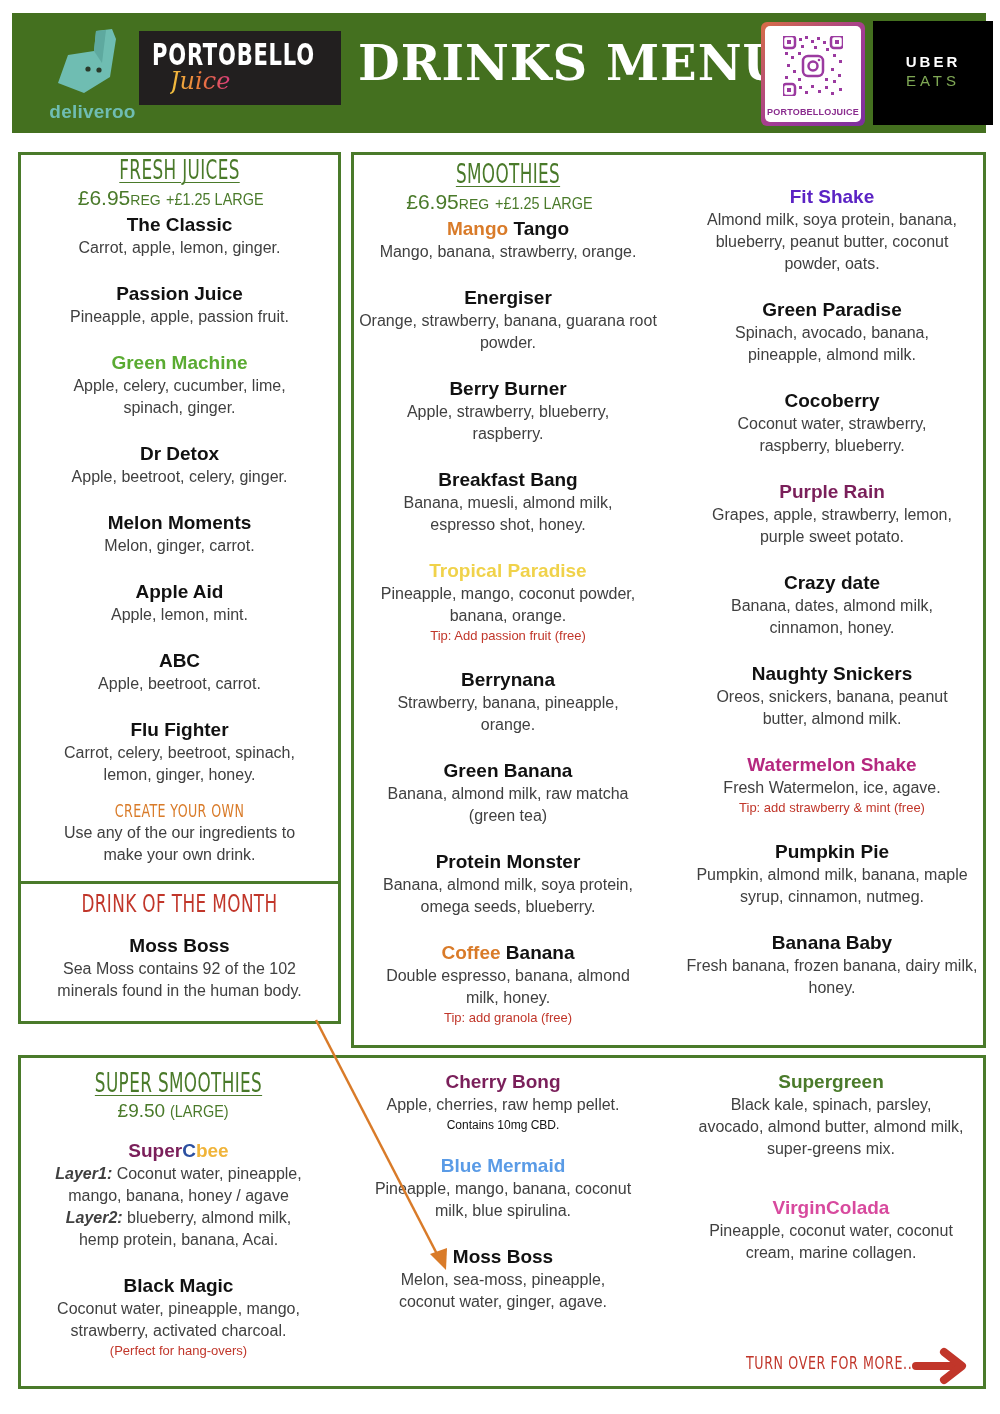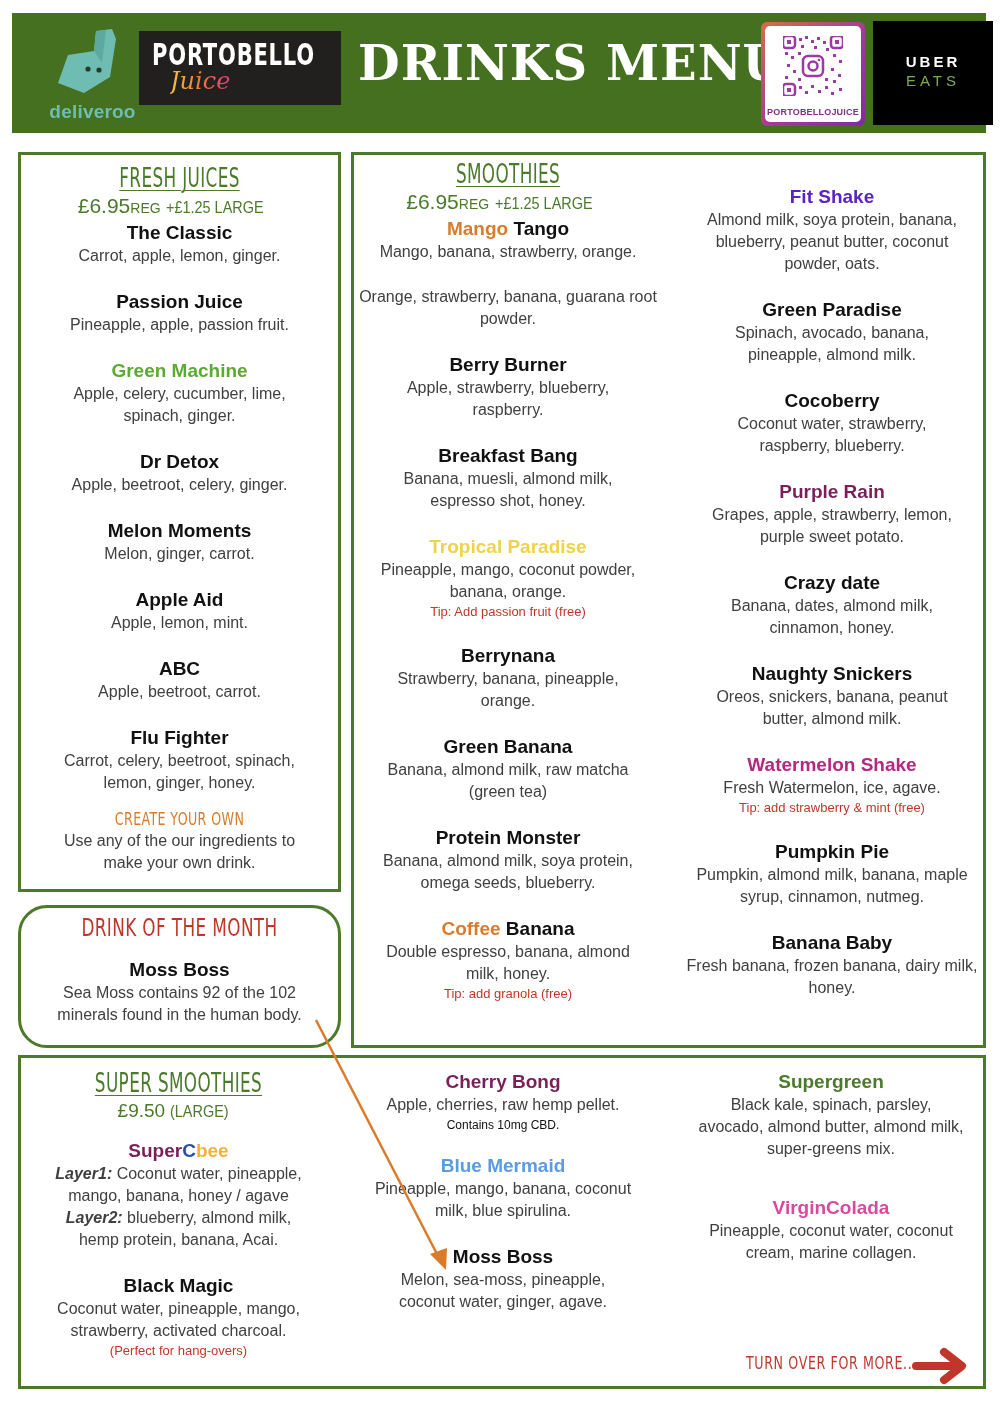--- a/index.html
+++ b/index.html
@@ -56,21 +56,21 @@
   .uber {
     position: absolute; left: 861px; top: 8px; width: 120px; height: 104px; background: #000;
     text-align: center;
   }
   .uber .u1 { margin-top: 32px; color: #fff; font-size: 15px; font-weight: bold; letter-spacing: 3px; }
   .uber .u2 { margin-top: 2px; color: #9fd36a; font-size: 15px; letter-spacing: 4px; opacity: 0.8; }
 
   
   .box { position: absolute; border: 3px solid #4a7a2a; background: #fff; }
   .box-juices { left: 18px; top: 152px; width: 323px; height: 740px; }
-  .box-month { left: 18px; top: 905px; width: 323px; height: 143px; border-radius: 29px; }
+  .box-month { left: 18px; top: 881px; width: 323px; height: 143px; }
   .box-smoothies { left: 351px; top: 152px; width: 635px; height: 896px; }
   .box-super { left: 18px; top: 1055px; width: 968px; height: 334px; }
 
   .col { position: absolute; text-align: center; }
   .sec-title {
     font-family: "DejaVu Sans Condensed", "DejaVu Sans", sans-serif;
     color: #4a7a2a; font-size: 26px; text-decoration: underline; text-underline-offset: 3px;
     text-decoration-thickness: 1px;
     transform: scaleX(0.72); letter-spacing: 0.5px; line-height: 30px; white-space: nowrap;
   }
@@ -168,21 +168,21 @@
     </div>
   </div>
 
   <div class="uber">
     <div class="u1">UBER</div>
     <div class="u2">EATS</div>
   </div>
 </div>
 
 <div class="box box-juices">
-  <div class="col" style="left:0; top:8px; width:317px;">
+  <div class="col" style="left:0; top:0; width:317px;">
     <div class="sec-title">FRESH JUICES</div>
     <div class="price">
       <span>£6.95</span><span class="small">REG</span>
       <span class="cond">+£1.25 LARGE</span>
     </div>
 
     <div class="item">
       <div class="name">The Classic</div>
       <div class="desc">Carrot, apple, lemon, ginger.</div>
     </div>
@@ -236,20 +236,21 @@
     <div class="price">
       <span>£6.95</span><span class="small">REG</span>
       <span class="cond">+£1.25 LARGE</span>
     </div>
 
     <div class="item">
       <div class="name"><span style="color:#d97b29">Mango</span><span> Tango</span></div>
       <div class="desc">Mango, banana, strawberry, orange.</div>
     </div>
     <div class="item">
+      <div class="name">Energiser</div>
       <div class="desc" style="padding:0 4px">Orange, strawberry, banana, guarana root powder.</div>
     </div>
     <div class="item">
       <div class="name">Berry Burner</div>
       <div class="desc" style="padding:0 40px">Apple, strawberry, blueberry, raspberry.</div>
     </div>
     <div class="item">
       <div class="name">Breakfast Bang</div>
       <div class="desc" style="padding:0 40px">Banana, muesli, almond milk, espresso shot, honey.</div>
     </div>

